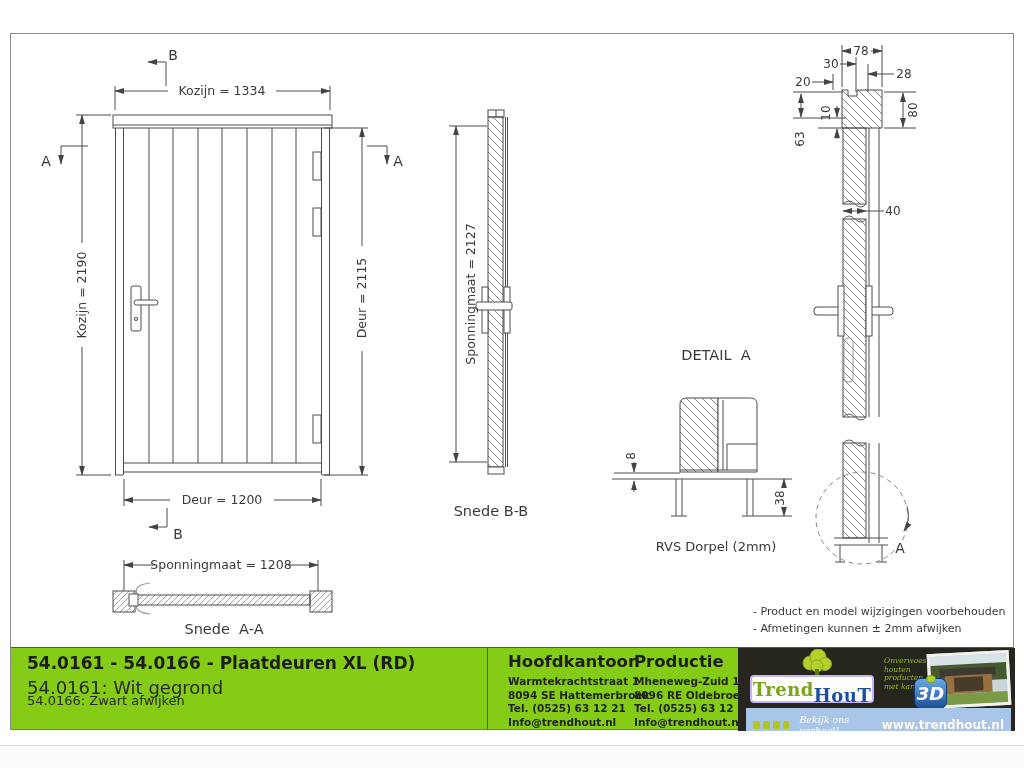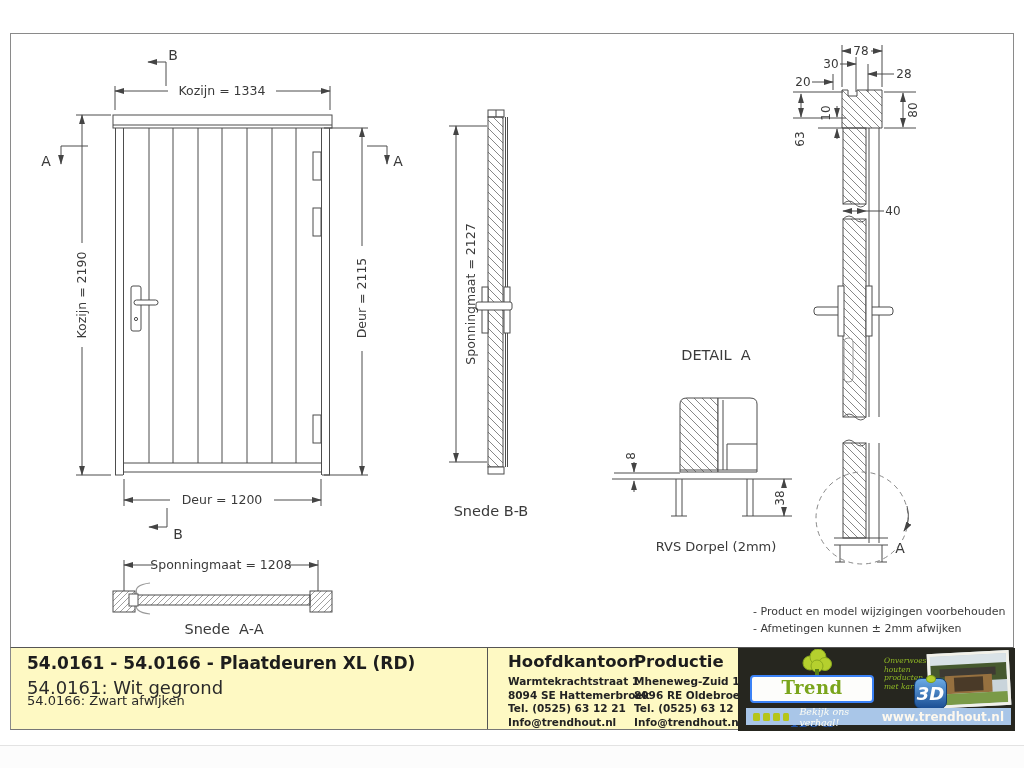--- a/index.html
+++ b/index.html
@@ -13,60 +13,60 @@
   .dimnum { font-size:12px; }
   .seclbl { font-size:14.5px; }
   .letter { font-size:14px; }
   .note   { font-size:11px; }
   .caption{ font-size:13px; }
 
   
   .titleblock { position:absolute; left:10px; top:647px; width:1004px; height:83px;
                 border-top:1.5px solid #555; border-bottom:1.5px solid #777;
                 border-left:1.5px solid #8a8a8a; border-right:1.5px solid #8a8a8a;
-                background:#fef9c3; }
+                background:#84cc16; }
   .tb-divider { position:absolute; left:476px; top:0; height:100%; border-left:1.5px solid #555; }
   .tb-title   { position:absolute; left:16px; top:5px; font-size:17px; font-weight:bold; color:#1d1d1d; }
   .tb-variant1{ position:absolute; left:16px; top:29px; font-size:18px; color:#2a2a2a; }
   .tb-variant2{ position:absolute; left:16px; top:45px; font-size:13px; color:#2a2a2a; }
   .tb-col { position:absolute; top:4px; color:#1d1d1d; }
   .tb-col-hoofdkantoor { left:497px; }
   .tb-col-productie    { left:623px; }
   .tb-col h3 { font-size:16.5px; font-weight:bold; margin-bottom:4px; }
   .tb-col .adr { font-size:10.5px; font-weight:bold; line-height:13.5px; color:#232323; }
 
   
   .logo-box { position:absolute; left:727px; top:0; width:277px; height:83px;
               background:#26261f; overflow:hidden; }
   .tree-icon { position:absolute; left:62px; top:1px; }
   .brand-plate { position:absolute; left:12px; top:27px; width:124px; height:28px;
-                 background:#fdfdfb; border:2px solid #3b82f6; border-radius:4px;
-                 display:flex; align-items:center; justify-content:flex-start;
-                 font-family:"DejaVu Serif",serif; font-weight:bold; font-size:18px; letter-spacing:.5px;flex-direction:column;}
+                 background:#fdfdfb; border:2px solid #c4b5fd; border-radius:4px;
+                 display:flex; align-items:center; justify-content:center;
+                 font-family:"DejaVu Serif",serif; font-weight:bold; font-size:18px; letter-spacing:.5px;}
   .brand-green { color:#7aa51c; }
   .brand-blue  { color:#1e4f9e;margin-top:12px; }
   .tagline { position:absolute; left:146px; top:9px; width:52px;
              font-family:"DejaVu Serif",serif; font-style:italic; font-size:7.5px;
              line-height:8.5px; color:#8fb824; }
   .photo { position:absolute; left:190px; top:4px; width:82px; height:55px;
            border:3px solid #f2f1ea; transform:rotate(-3deg); overflow:hidden; background:#c9d4db; }
   .photo .sky   { position:absolute; left:0; top:0; width:100%; height:40%; background:#d9e2e7; }
   .photo .trees { position:absolute; left:0; top:18%; width:100%; height:36%; background:#46592f; }
   .photo .roof  { position:absolute; left:12%; top:26%; width:74%; height:16%; background:#3e3a33; }
   .photo .body  { position:absolute; left:18%; top:40%; width:62%; height:38%; background:#96703f; }
   .photo .dark  { position:absolute; left:30%; top:44%; width:38%; height:30%; background:#4a3a28; }
   .photo .grass { position:absolute; left:0; bottom:0; width:100%; height:22%; background:#7a9a47; }
   .badge3d { position:absolute; left:176px; top:30px; width:33px; height:31px;
              border-radius:7px; background:linear-gradient(#6aaae6,#1c4f94);
              border:1px solid #123a6e; color:#fff; font-weight:bold; font-style:italic;
              font-size:18px; display:flex; align-items:center; justify-content:center; }
   .badge3d .mini-tree { position:absolute; left:11px; top:-4px; width:10px; height:8px;
              background:#b5d02e; border-radius:50%; border:1px solid #7e9c1b; }
   .logo-bar { position:absolute; left:8px; top:60px; width:265px; height:17px;
-              background:#a9c6e8; display:flex; align-items:center; padding:8px 7px; gap:3px; }
+              background:#a9c6e8; display:flex; align-items:center; padding:17px 7px; gap:3px; }
   .sq { width:8px; height:8px; background:#b6c51a; border-radius:1.5px; }
   .bar-script { margin-left:7px; font-family:"DejaVu Serif",serif; font-style:italic;
                 font-size:9.5px; color:#fdfdf5; }
   .website { margin-left:auto; font-size:12px; font-weight:bold; color:#fdf8ee; }
   .page-edge { position:absolute; left:0; top:745px; width:1024px; height:23px;
                background:#fcfcfc; border-top:1px solid #e3e3e3; }
 </style>
 </head>
 <body>
 

